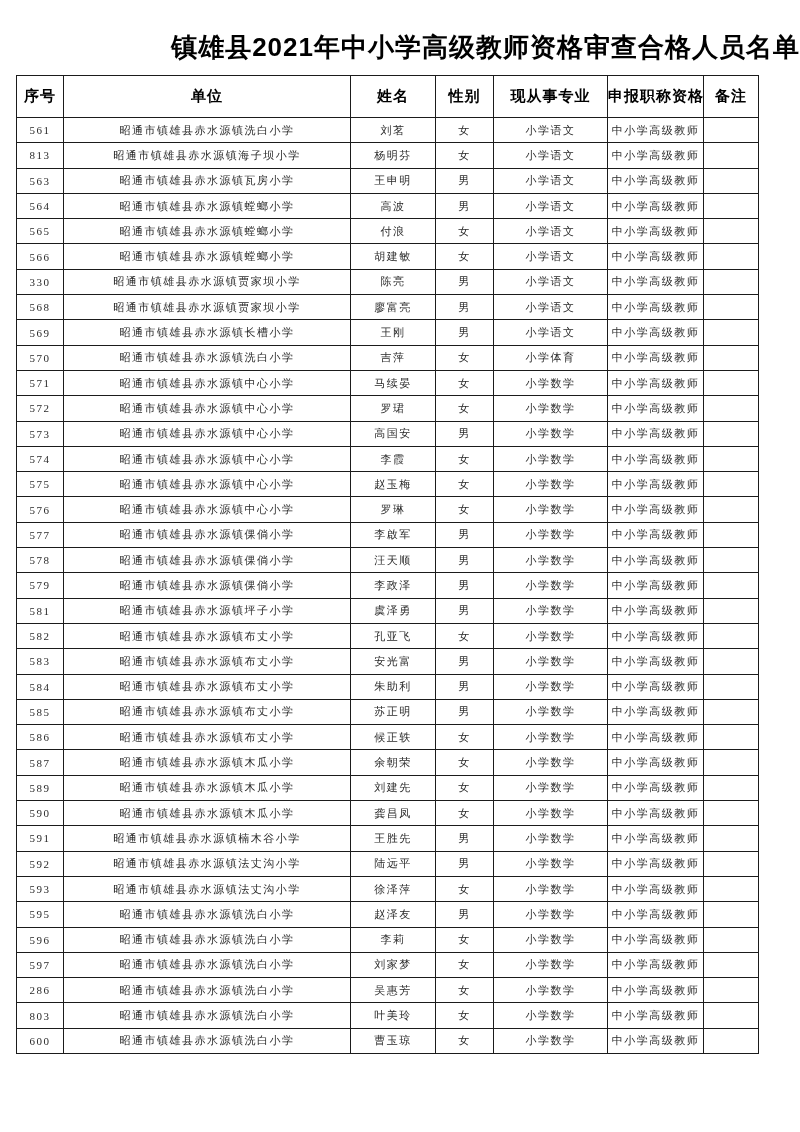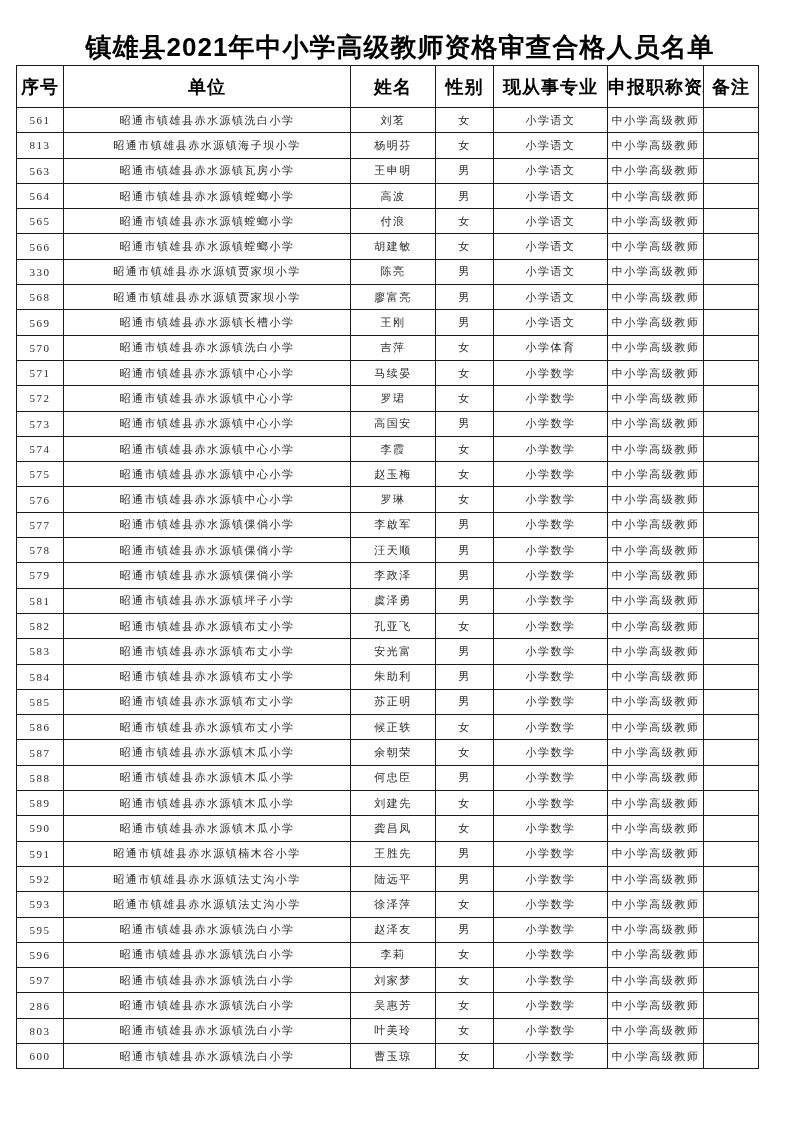--- a/index.html
+++ b/index.html
@@ -12,45 +12,46 @@
     position: relative;
     overflow: hidden;
   }
   .page {
     width: 800px;
     height: 1132px;
     background: #ffffff;
     padding-top: 30px;
   }
   .doc-title {
-    text-align: center;
+    text-align: right;
     font-weight: bold;
     font-size: 26px;
     letter-spacing: 1px;
     color: #000000;
+    margin-bottom: 10px;
     font-family: "Liberation Sans", "DejaVu Sans", sans-serif;
   }
   table.roster {
     border-collapse: collapse;
     table-layout: fixed;
     width: 742px;
     margin-left: 16px;
     background: #ffffff;
   }
   table.roster th, table.roster td {
     border: 1.6px solid #1b1b1b;
     text-align: center;
     vertical-align: middle;
     overflow: hidden;
     white-space: nowrap;
     color: #2a2a2a;
   }
   table.roster th {
     height: 42px;
-    font-size: 18px;
+    font-size: 15px;
     font-weight: bold;
     color: #000000;
     letter-spacing: 1px;
   }
   table.roster td {
     height: 25.3px;
     font-size: 11px;
     letter-spacing: 1.5px;
   }
   td.col-index { font-size: 12px; letter-spacing: 0; }
@@ -317,29 +318,20 @@
         <tr>
           <td class="col-index">587</td>
           <td class="col-unit">昭通市镇雄县赤水源镇木瓜小学</td>
           <td class="col-name">余朝荣</td>
           <td class="col-gender">女</td>
           <td class="col-profession">小学数学</td>
           <td class="col-title_applied">中小学高级教师</td>
           <td class="col-remark"></td>
         </tr>
         <tr>
-          <td class="col-index">588</td>
-          <td class="col-unit">昭通市镇雄县赤水源镇木瓜小学</td>
-          <td class="col-name">何忠臣</td>
-          <td class="col-gender">男</td>
-          <td class="col-profession">小学数学</td>
-          <td class="col-title_applied">中小学高级教师</td>
-          <td class="col-remark"></td>
-        </tr>
-        <tr>
           <td class="col-index">589</td>
           <td class="col-unit">昭通市镇雄县赤水源镇木瓜小学</td>
           <td class="col-name">刘建先</td>
           <td class="col-gender">女</td>
           <td class="col-profession">小学数学</td>
           <td class="col-title_applied">中小学高级教师</td>
           <td class="col-remark"></td>
         </tr>
         <tr>
           <td class="col-index">590</td>

